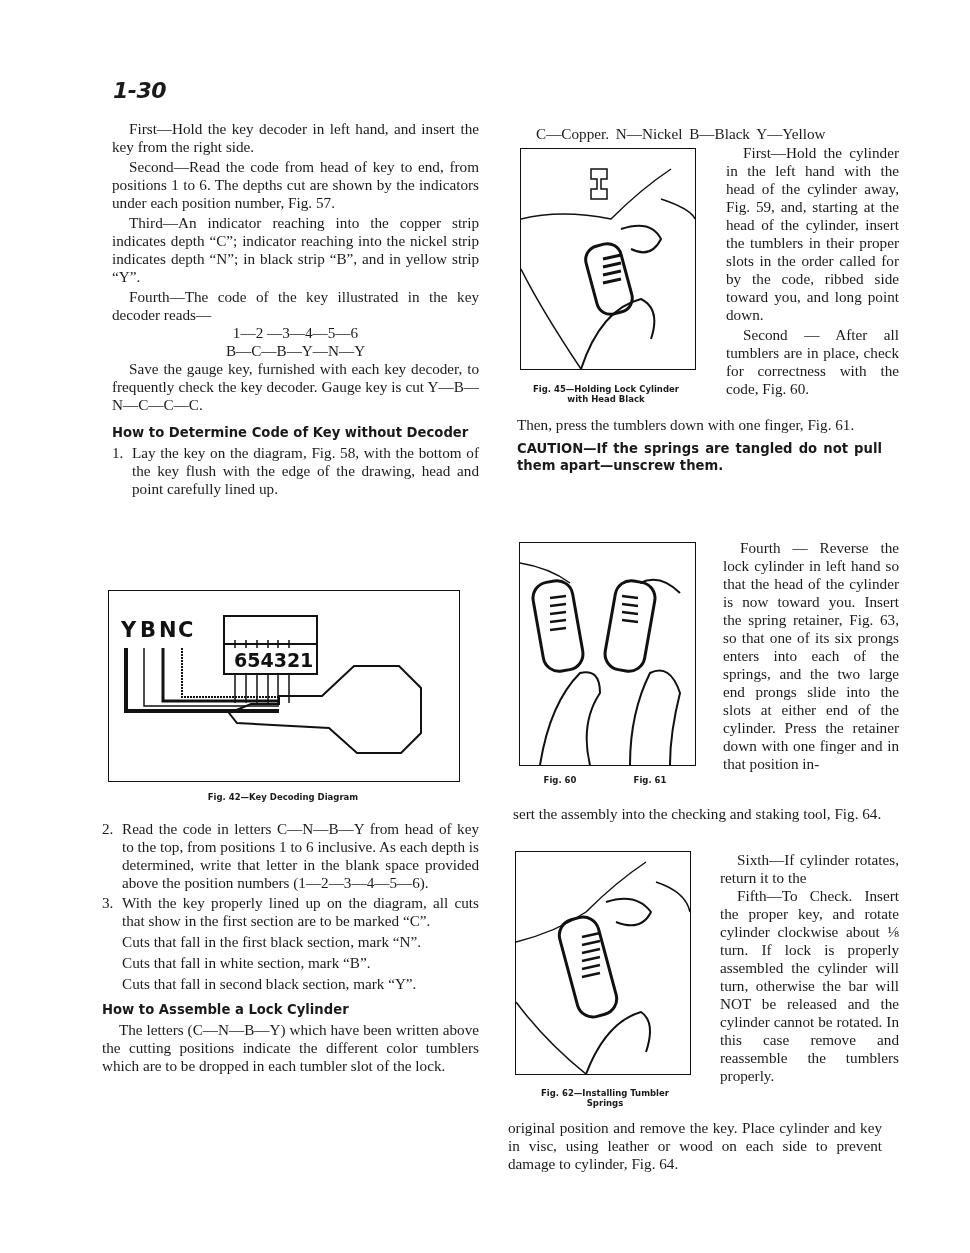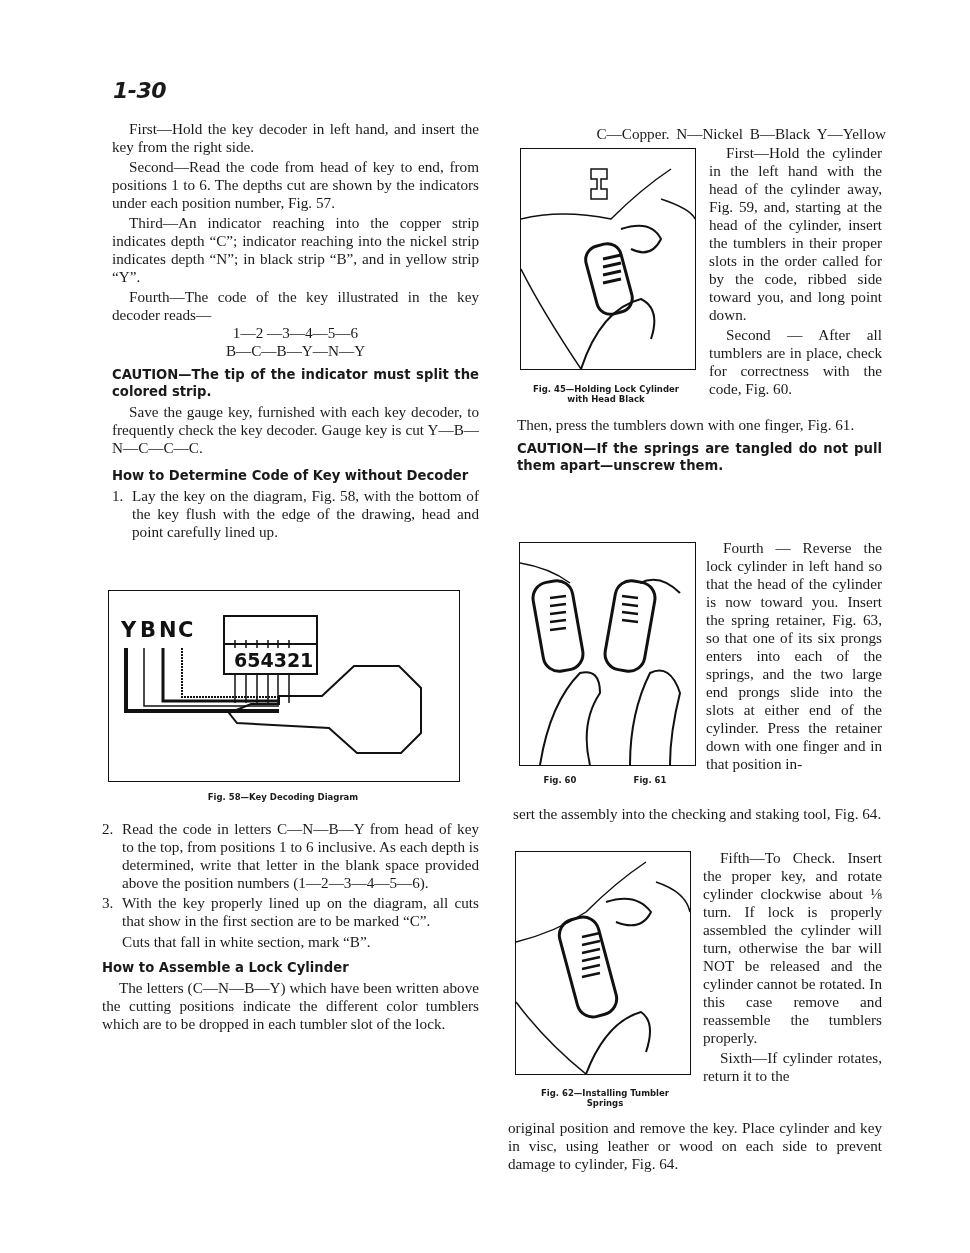--- a/index.html
+++ b/index.html
@@ -1,49 +1,48 @@
 <!DOCTYPE html>
 <html><head>
 <meta charset="utf-8">
 <style>
   html, body { margin: 0; padding: 0; background: #ffffff; }
   body { width: 970px; height: 1253px; position: relative; overflow: hidden; color: #1a1a1a; }
   .serif { font-family: "Liberation Serif", "DejaVu Serif", serif; }
-  .abs { position: absolute; text-align: right; }
+  .abs { position: absolute; }
   .page-num { left: 113px; top: 78px; font-family: "DejaVu Sans", sans-serif; font-weight: bold; font-style: italic; font-size: 22px; letter-spacing: -0.5px; }
   .col { font-family: "Liberation Serif", serif; font-size: 15.2px; line-height: 18px; text-align: justify; }
   .col p { margin: 0; }
   .ind { text-indent: 17px; }
   .gap { margin-top: 2px !important; }
   .center { text-align: center; }
   .caution { font-family: "DejaVu Sans", sans-serif; font-weight: bold; font-size: 13.2px; line-height: 17px; text-align: justify; margin: 6px 0 3px 0; }
   .heading { font-family: "DejaVu Sans", sans-serif; font-weight: bold; font-size: 13.2px; line-height: 17px; margin: 10px 0 3px 0; }
   .ol-item { display: flex; }
   .ol-num { width: 20px; flex: 0 0 20px; }
   .ol-body { flex: 1; text-align: justify; }
   .sub { padding-left: 20px; margin-top: 3px !important; text-indent: 0; }
   .figbox { border: 1.5px solid #111; background: #fff; }
   .figcap { font-family: "DejaVu Sans", sans-serif; font-weight: bold; font-size: 8.5px; line-height: 10px; text-align: center; }
-  .wrap { font-family: "Liberation Serif", serif; font-size: 15.2px; line-height: 18px; text-align: justify; }
+  .wrap { font-family: "Liberation Serif", serif; font-size: 15.2px; line-height: 18px; text-align: justify; margin-left: 17px; }
   .wrap p { margin: 0; }
   svg { display: block; }
 </style>
 </head>
 <body>
 
 <div class="abs page-num">1-30</div>
 
 <div class="abs col" style="left:112px; top:120px; width:367px;">
   <p class="ind">First—Hold the key decoder in left hand, and insert the key from the right side.</p>
   <p class="ind gap">Second—Read the code from head of key to end, from positions 1 to 6. The depths cut are shown by the indicators under each position number, Fig. 57.</p>
   <p class="ind gap">Third—An indicator reaching into the copper strip indicates depth “C”; indicator reaching into the nickel strip indicates depth “N”; in black strip “B”, and in yellow strip “Y”.</p>
   <p class="ind gap">Fourth—The code of the key illustrated in the key decoder reads—</p>
   <p class="center">1—2 —3—4—5—6</p>
   <p class="center">B—C—B—Y—N—Y</p>
-  <div class="caution">CAUTION—The tip of the indicator must split the colored strip.</div>
   <p class="ind">Save the gauge key, furnished with each key decoder, to frequently check the key decoder. Gauge key is cut Y—B—N—C—C—C.</p>
   <div class="heading">How to Determine Code of Key without Decoder</div>
   <div class="ol-item">
     <span class="ol-num">1.</span>
     <span class="ol-body">Lay the key on the diagram, Fig. 58, with the bottom of the key flush with the edge of the drawing, head and point carefully lined up.</span>
   </div>
 </div>
 
 <div class="abs figbox" style="left:108px; top:590px; width:350px; height:190px;">
   <svg width="350" height="190" viewBox="0 0 350 190">
@@ -72,32 +71,34 @@
     </g>
 
     <path d="M17 57 L17 120 L170 120" fill="none" stroke="#111" stroke-width="4"></path>
     <path d="M35 57 L35 115 L170 115" fill="none" stroke="#111" stroke-width="1.5"></path>
     <path d="M54 57 L54 110 L170 110" fill="none" stroke="#111" stroke-width="3"></path>
     <path d="M73 57 L73 106 L170 106" fill="none" stroke="#111" stroke-width="2" stroke-dasharray="2 1"></path>
 
     <path d="M170 105 L213 105 L245 75 L290 75 L312 97 L312 142 L292 162 L248 162 L220 137 L128 132 L120 122 L142 113 L170 113 Z" fill="none" stroke="#111" stroke-width="2"></path>
   </svg>
 </div>
-<div class="abs figcap" style="left:108px; top:792px; width:350px;">Fig. 58—Key Decoding Diagram</div>
+<div class="abs figcap" style="left:108px; top:792px; width:350px;">Fig. 42—Key Decoding Diagram</div>
 
 <div class="abs col" style="left:102px; top:820px; width:377px;">
   <div class="ol-item">
     <span class="ol-num">2.</span>
     <span class="ol-body">Read the code in letters C—N—B—Y from head of key to the top, from positions 1 to 6 inclusive. As each depth is determined, write that letter in the blank space provided above the position numbers (1—2—3—4—5—6).</span>
   </div>
   <div class="ol-item" style="margin-top:2px;">
     <span class="ol-num">3.</span>
     <span class="ol-body">With the key properly lined up on the diagram, all cuts that show in the first section are to be marked “C”.</span>
   </div>
+  <p class="sub">Cuts that fall in the first black section, mark “N”.</p>
   <p class="sub">Cuts that fall in white section, mark “B”.</p>
+  <p class="sub">Cuts that fall in second black section, mark “Y”.</p>
   <div class="heading" style="margin-top:8px;">How to Assemble a Lock Cylinder</div>
   <p class="ind">The letters (C—N—B—Y) which have been written above the cutting positions indicate the different color tumblers which are to be dropped in each tumbler slot of the lock.</p>
 </div>
 
 <div class="abs serif" style="left:536px; top:125px; width:350px; font-size:15.2px; line-height:18px; word-spacing:3px;">C—Copper.  N—Nickel  B—Black  Y—Yellow</div>
 
 <div class="abs figbox" style="left:520px; top:148px; width:174px; height:220px;">
   <svg width="174" height="220" viewBox="0 0 174 220">
     <path d="M0 70 Q40 60 90 70 Q120 40 150 20" fill="none" stroke="#111" stroke-width="1.5"></path>
     <path d="M70 20 h16 v10 h-6 v10 h6 v10 h-16 v-10 h6 v-10 h-6 z" fill="none" stroke="#111" stroke-width="1.5"></path>
@@ -179,18 +180,18 @@
     <path d="M0 150 Q30 190 70 222" fill="none" stroke="#111" stroke-width="1.5"></path>
     <path d="M140 30 Q170 40 174 60" fill="none" stroke="#111" stroke-width="1.5"></path>
   </svg>
 </div>
 <div class="abs figcap" style="left:505px; top:1088px; width:200px;">
   <div>Fig. 62—Installing Tumbler</div>
   <div>Springs</div>
 </div>
 
 <div class="abs wrap" style="left:703px; top:849px; width:179px;">
+  <p class="ind gap">Sixth—If cylinder rotates, return it to the</p>
   <p class="ind">Fifth—To Check. Insert the proper key, and rotate cylinder clockwise about ⅛ turn. If lock is properly assembled the cylinder will turn, otherwise the bar will NOT be released and the cylinder cannot be rotated. In this case remove and reassemble the tumblers properly.</p>
-  <p class="ind gap">Sixth—If cylinder rotates, return it to the</p>
 </div>
 <div class="abs col" style="left:508px; top:1119px; width:374px;">
   <p>original position and remove the key. Place cylinder and key in visc, using leather or wood on each side to prevent damage to cylinder, Fig. 64.</p>
 </div>
 
 </body></html>

